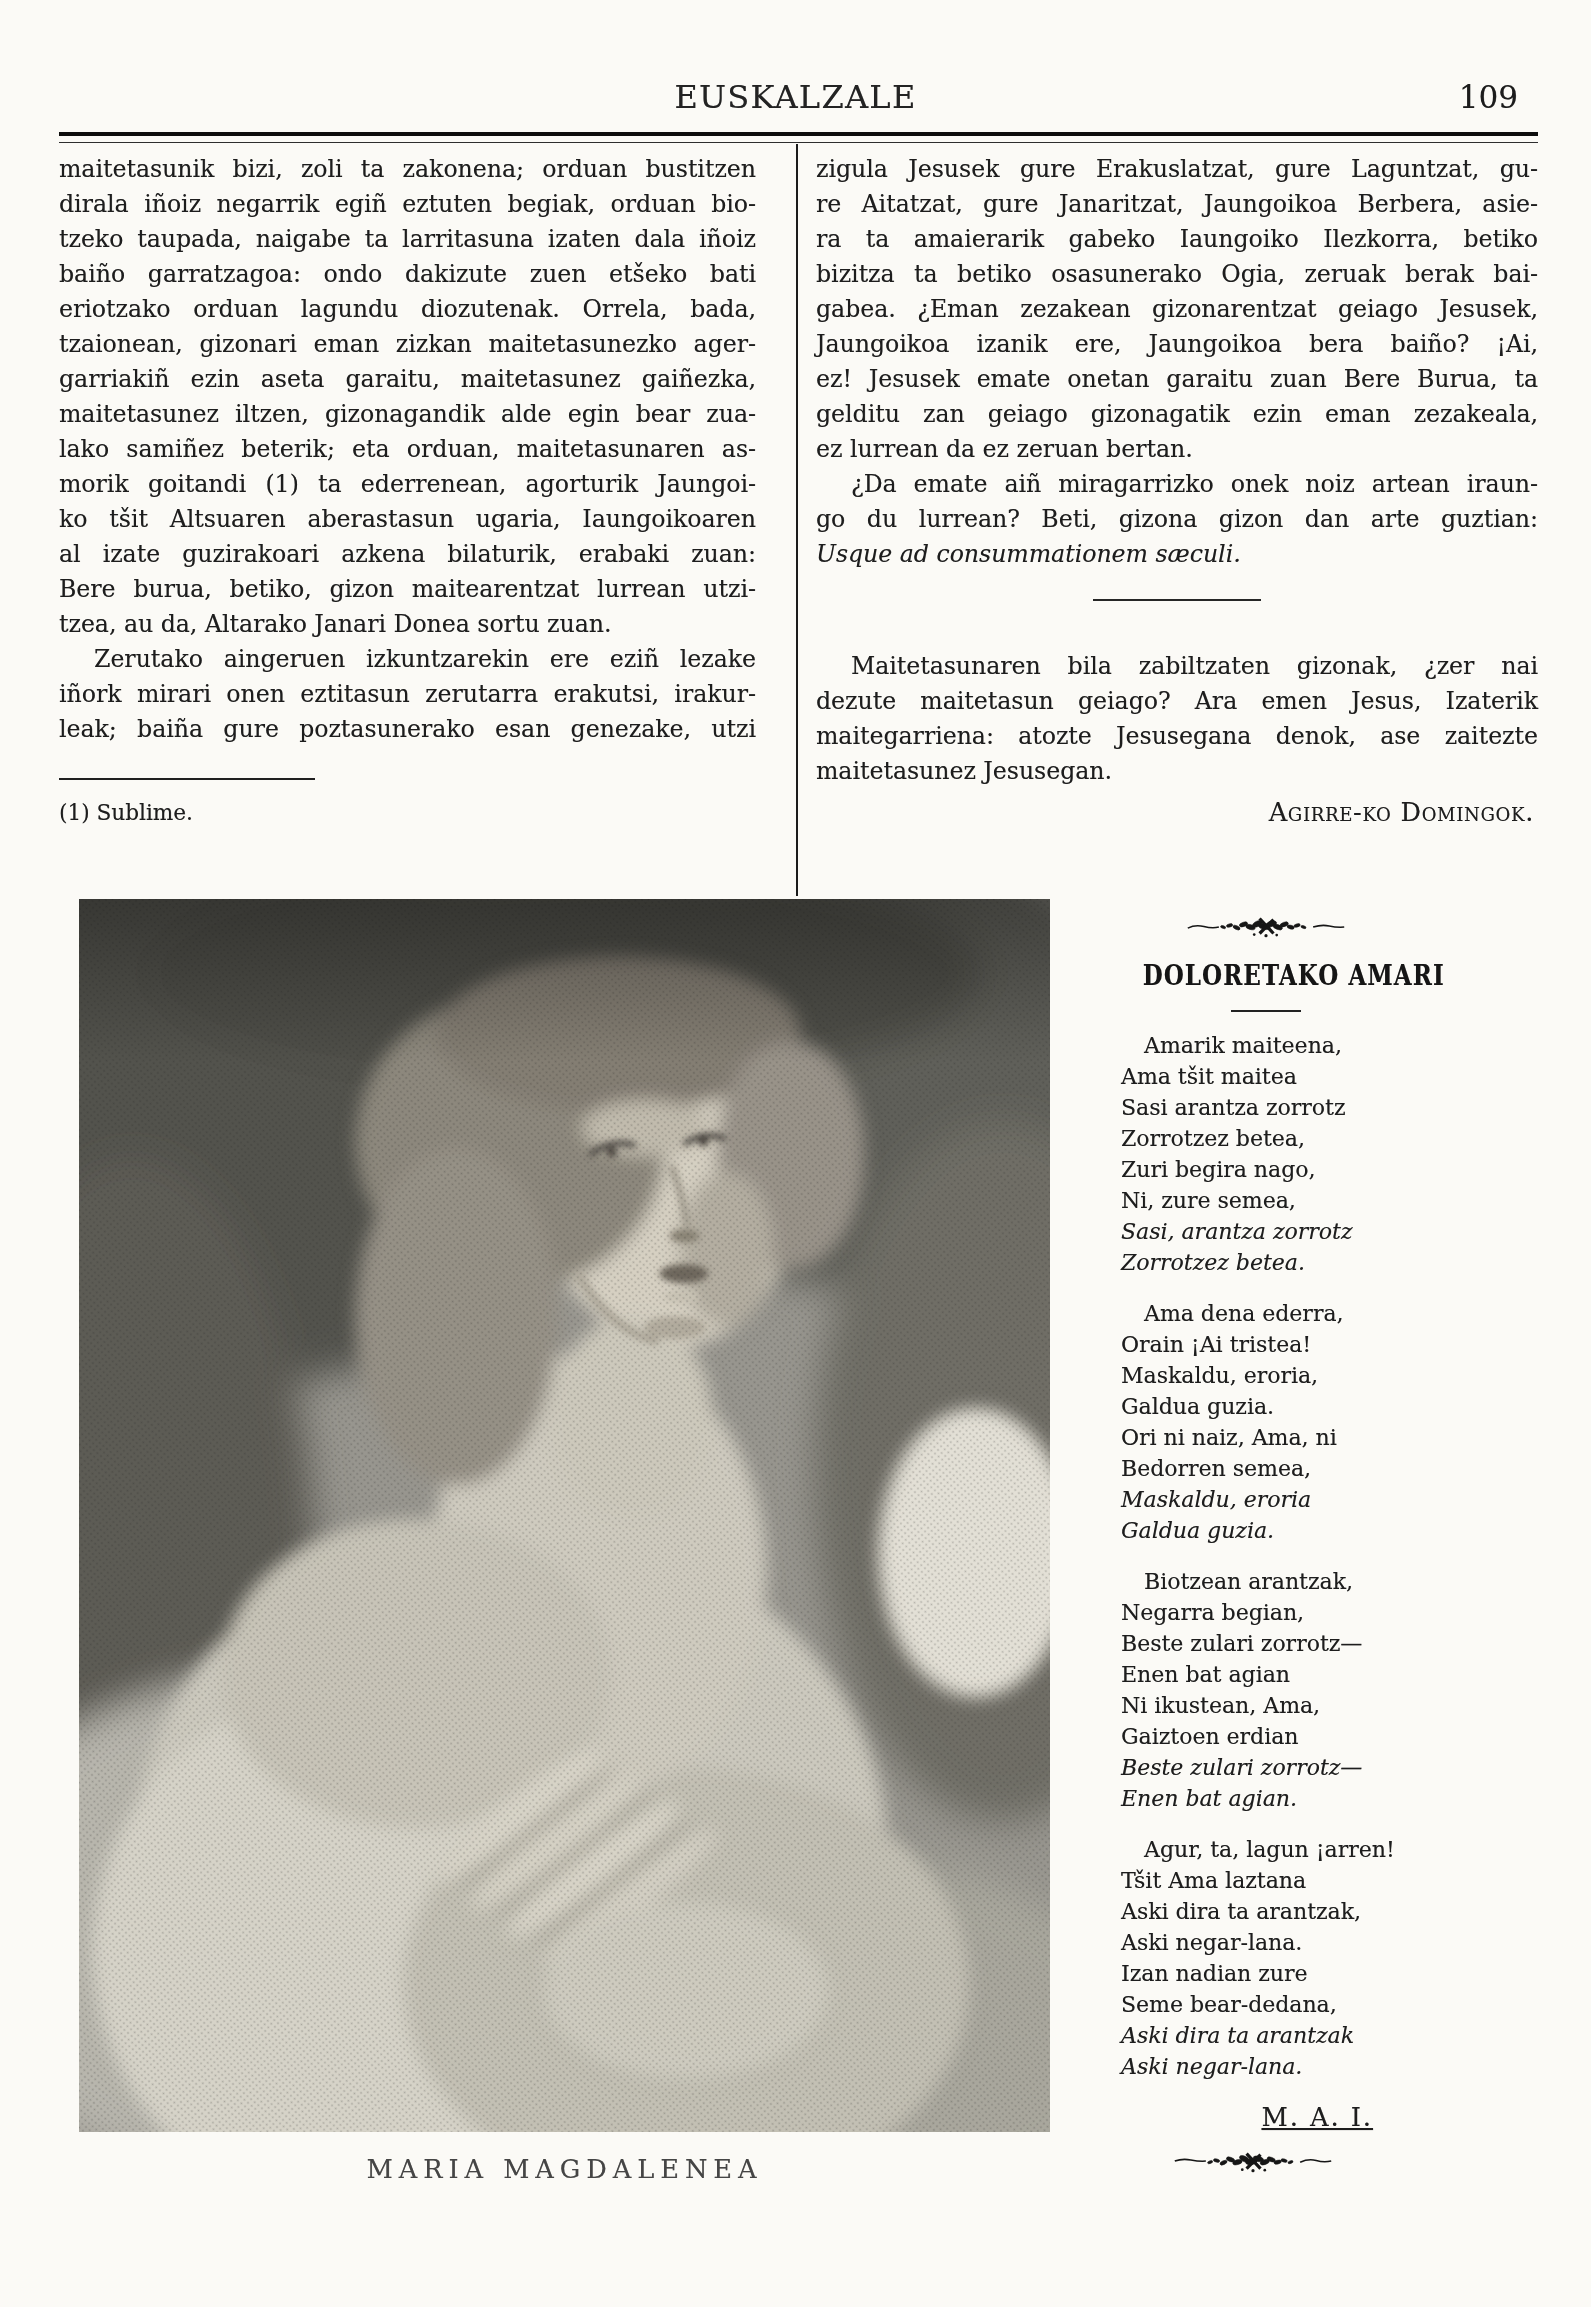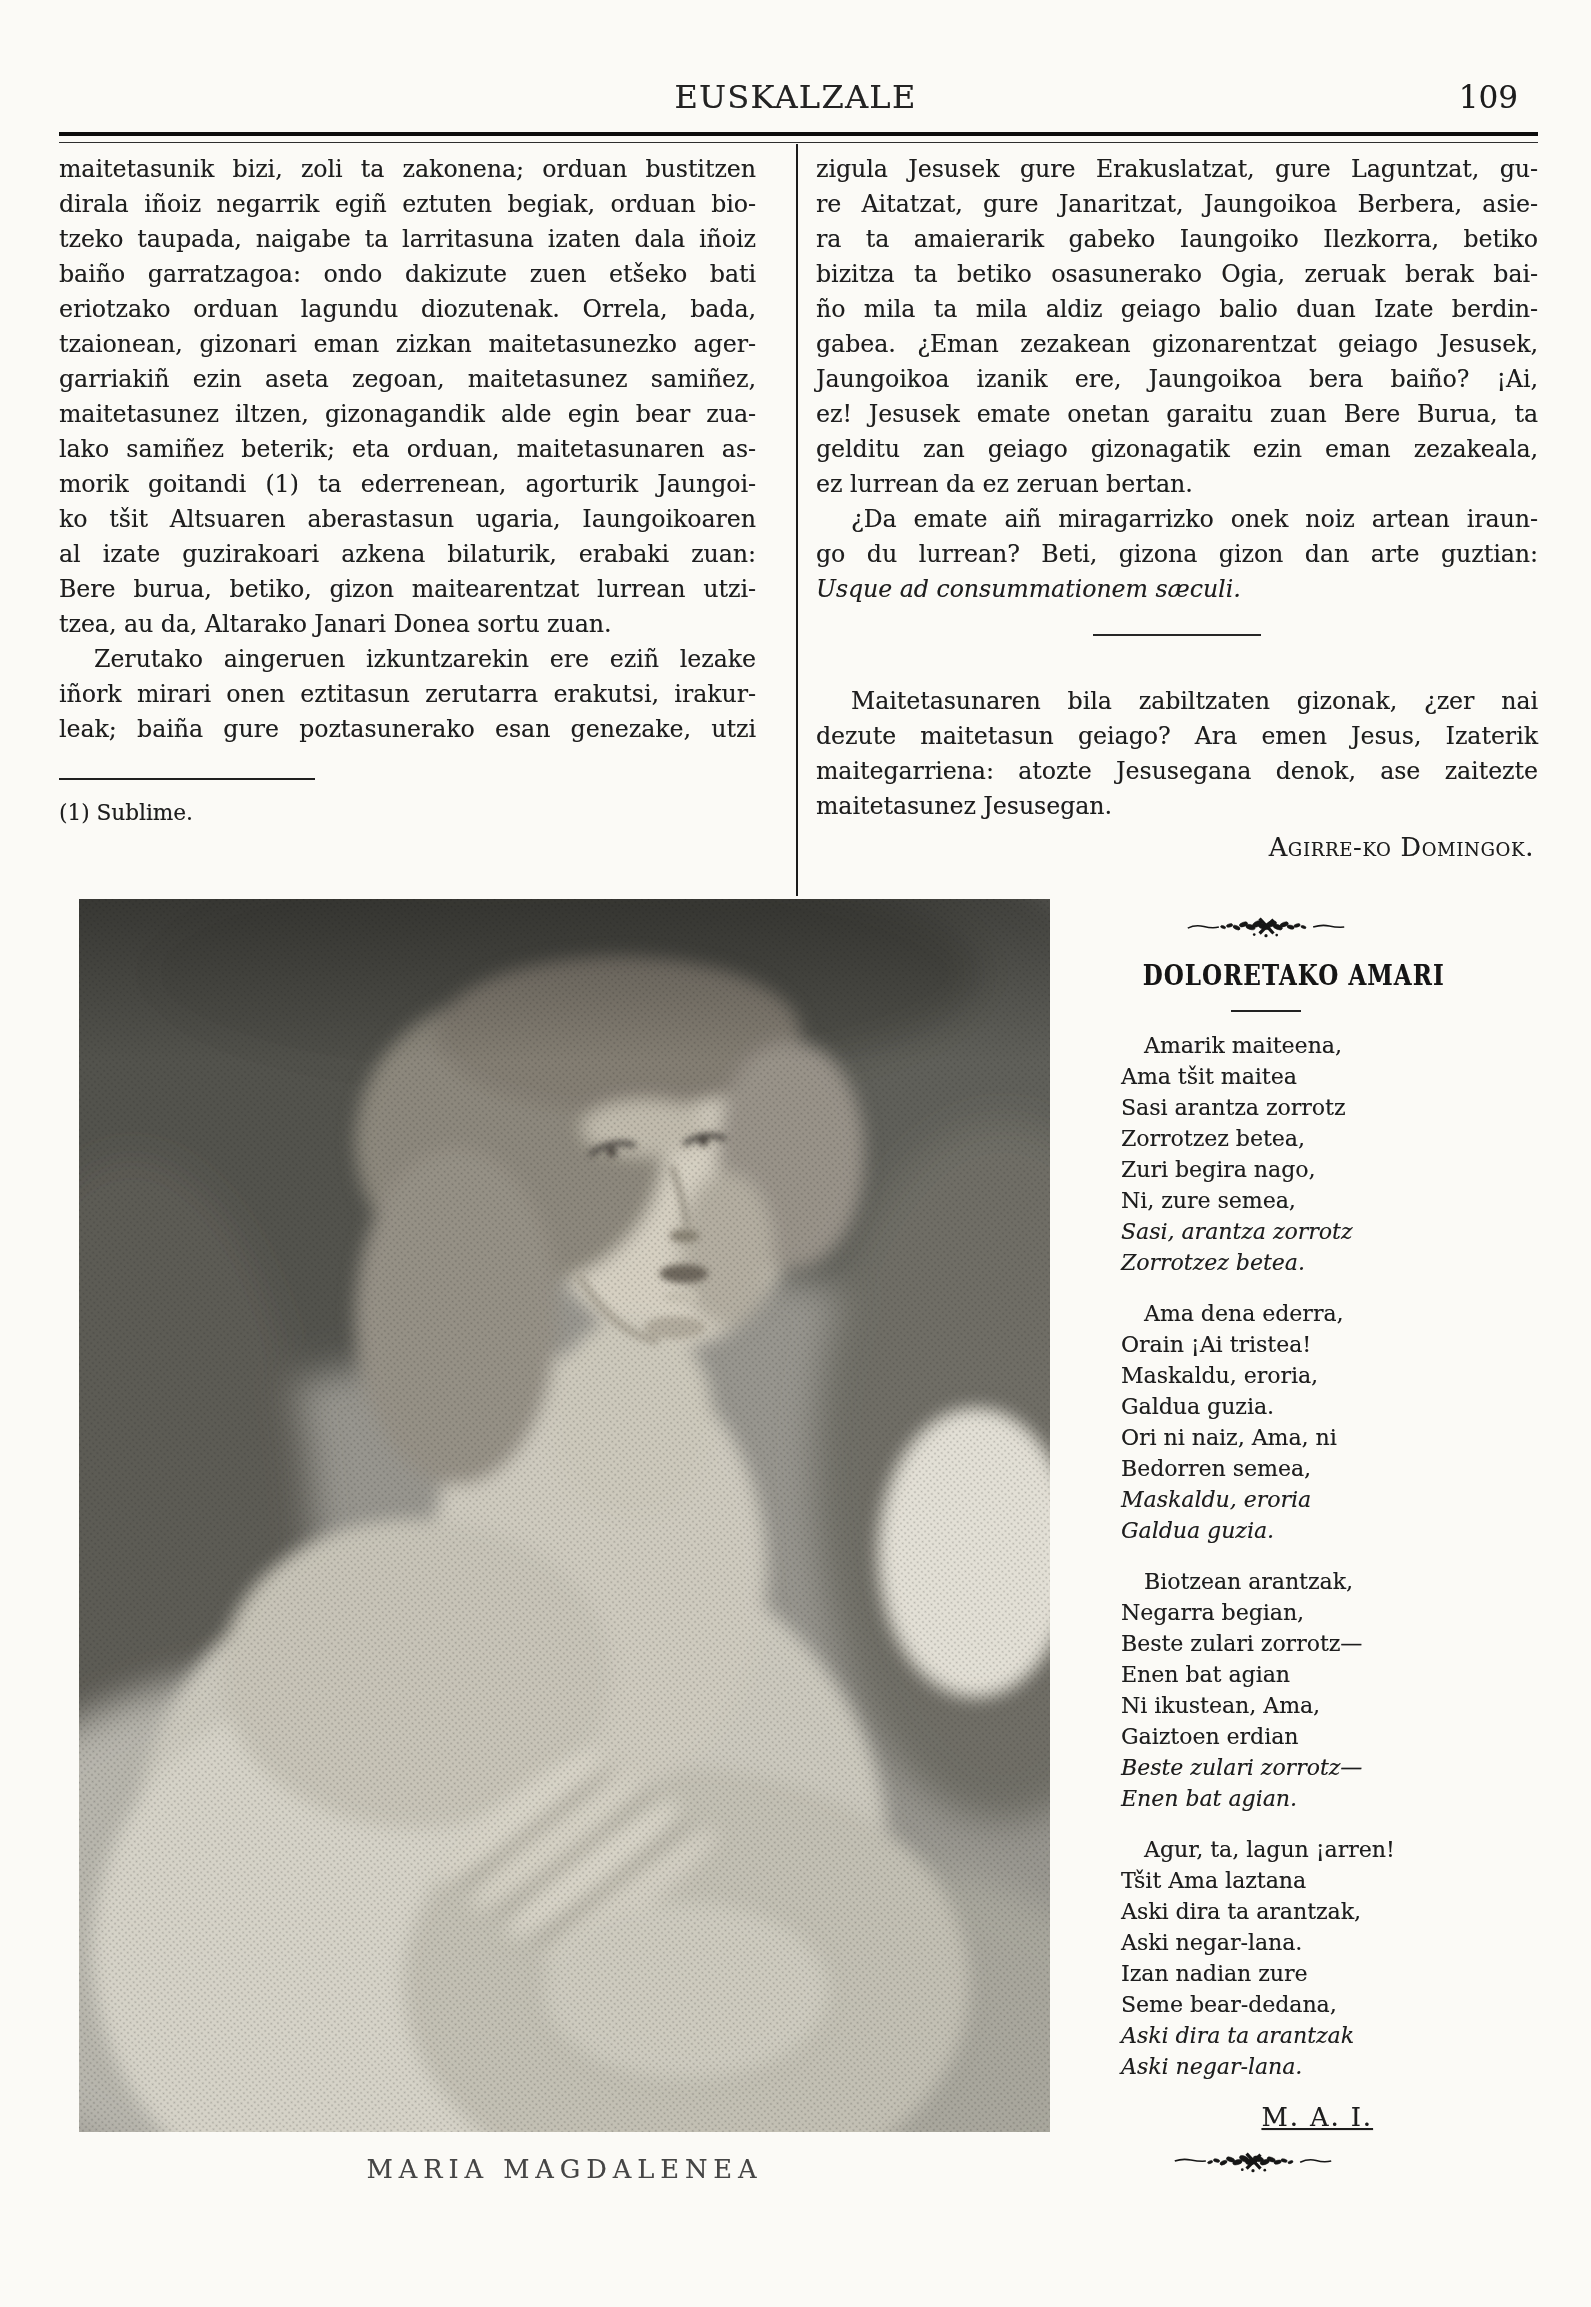--- a/index.html
+++ b/index.html
@@ -63,42 +63,41 @@
 
   <section class="cols">
     <div class="colL jcol">
       <div>
           <div class="line">maitetasunik bizi, zoli ta zakonena; orduan bustitzen</div>
           <div class="line">dirala iñoiz negarrik egiñ eztuten begiak, orduan bio-</div>
           <div class="line">tzeko taupada, naigabe ta larritasuna izaten dala iñoiz</div>
           <div class="line">baiño garratzagoa: ondo dakizute zuen etšeko bati</div>
           <div class="line">eriotzako orduan lagundu diozutenak. Orrela, bada,</div>
           <div class="line">tzaionean, gizonari eman zizkan maitetasunezko ager-</div>
-          <div class="line">garriakiñ ezin aseta zegoan, maitetasunez samiñez,</div>
+          <div class="line">garriakiñ ezin aseta garaitu, maitetasunez gaiñezka,</div>
           <div class="line">maitetasunez iltzen, gizonagandik alde egin bear zua-</div>
           <div class="line">lako samiñez beterik; eta orduan, maitetasunaren as-</div>
           <div class="line">morik goitandi (1) ta ederrenean, agorturik Jaungoi-</div>
           <div class="line">ko tšit Altsuaren aberastasun ugaria, Iaungoikoaren</div>
           <div class="line">al izate guzirakoari azkena bilaturik, erabaki zuan:</div>
           <div class="line">Bere burua, betiko, gizon maitearentzat lurrean utzi-</div>
           <div class="line end">tzea, au da, Altarako Janari Donea sortu zuan.</div>
           <div class="line ind">Zerutako aingeruen izkuntzarekin ere eziñ lezake</div>
           <div class="line">iñork mirari onen eztitasun zerutarra erakutsi, irakur-</div>
           <div class="line">leak; baiña gure poztasunerako esan genezake, utzi</div>
         </div>
       <div class="fnrule"></div>
       <div class="fn">(1)  Sublime.</div>
     </div>
     <div class="colR jcol">
       <div>
           <div class="line">zigula Jesusek gure Erakuslatzat, gure Laguntzat, gu-</div>
           <div class="line">re Aitatzat, gure Janaritzat, Jaungoikoa Berbera, asie-</div>
           <div class="line">ra ta amaierarik gabeko Iaungoiko Ilezkorra, betiko</div>
           <div class="line">bizitza ta betiko osasunerako Ogia, zeruak berak bai-</div>
-          <div class="line">ño mila ta mila aldiz geiago balio duan Izate berdin-</div>
           <div class="line">gabea. ¿Eman zezakean gizonarentzat geiago Jesusek,</div>
           <div class="line">Jaungoikoa izanik ere, Jaungoikoa bera baiño? ¡Ai,</div>
           <div class="line">ez! Jesusek emate onetan garaitu zuan Bere Burua, ta</div>
           <div class="line">gelditu zan geiago gizonagatik ezin eman zezakeala,</div>
           <div class="line end">ez lurrean da ez zeruan bertan.</div>
         </div>
       <div>
           <div class="line ind">¿Da emate aiñ miragarrizko onek noiz artean iraun-</div>
           <div class="line">go du lurrean? Beti, gizona gizon dan arte guztian:</div>
           <div class="line end it">Usque ad consummationem sæculi.</div>

